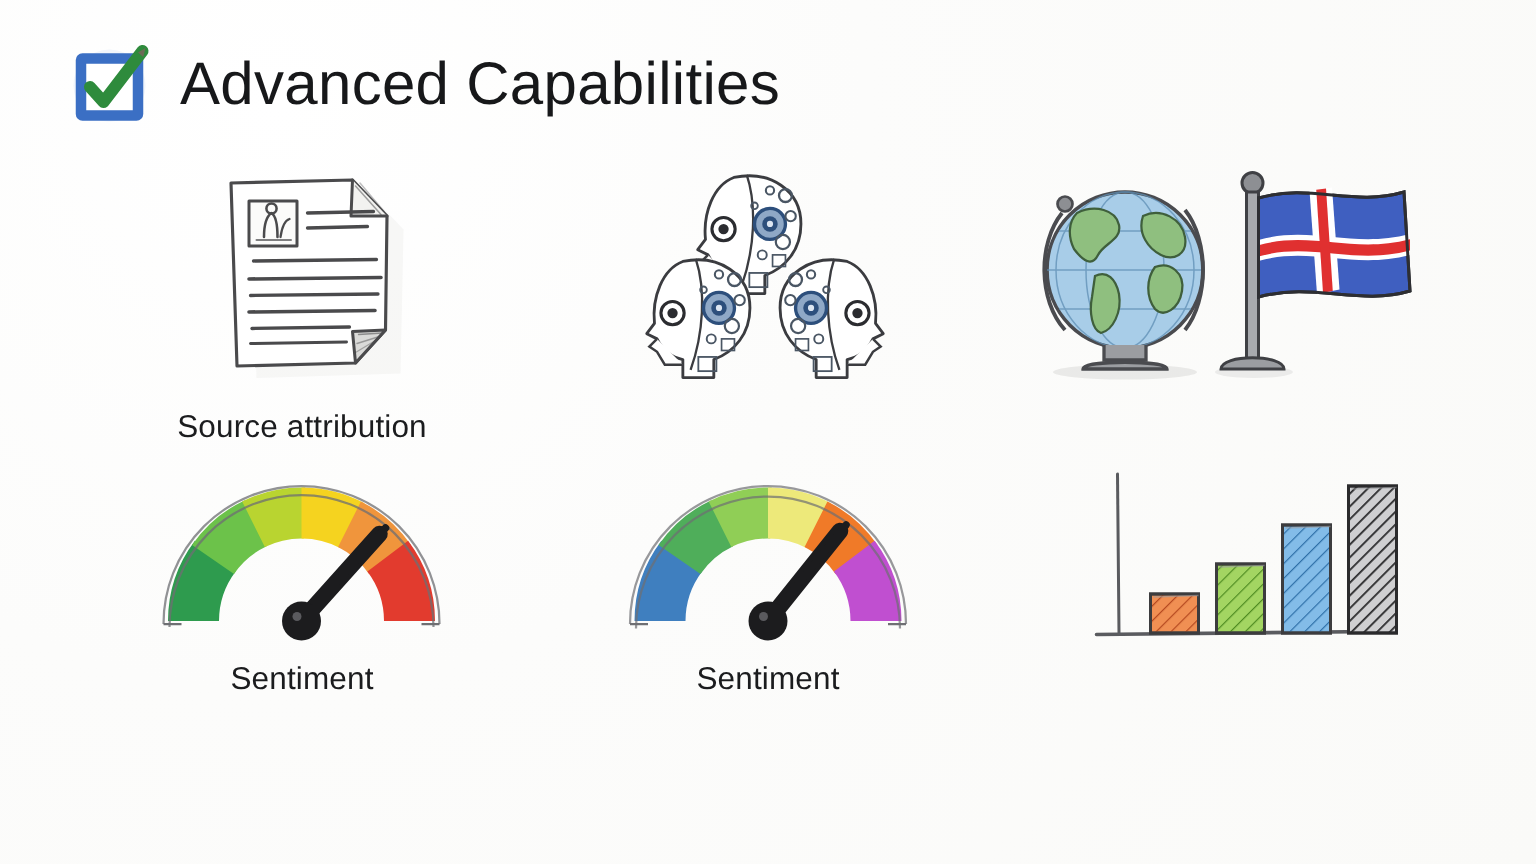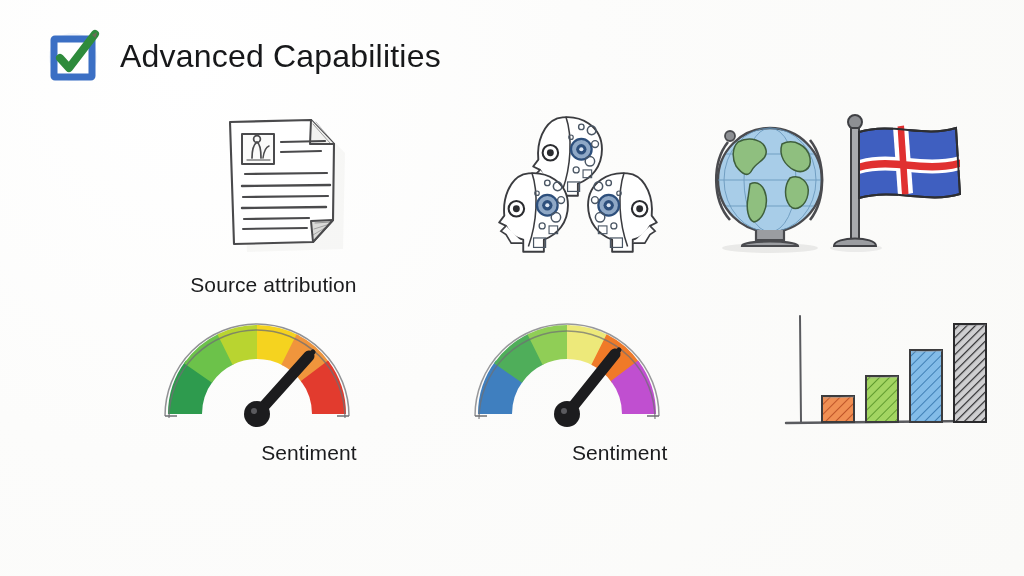--- a/index.html
+++ b/index.html
@@ -9,28 +9,28 @@
     font-family:"Liberation Sans","DejaVu Sans",sans-serif;
     position:relative;
   }
   .slide{position:absolute;inset:0;background:
       radial-gradient(circle at 18% 12%, #ffffff 0%, #fcfcfb 40%, #fafaf8 100%);}
 
   
   .header{position:absolute;left:46px;top:28px;display:flex;align-items:center;gap:18px;}
   .checkbox-icon{position:relative;width:56px;height:56px;flex:none;}
   .title{
-    font-size:32px;letter-spacing:.2px;color:#17181a;font-weight:400;
+    font-size:40px;letter-spacing:.2px;color:#17181a;font-weight:400;
     white-space:nowrap;
   }
 
   
   .grid{position:absolute;left:46px;top:108px;width:932px;height:450px;
         display:grid;grid-template-columns:repeat(3,1fr);grid-template-rows:200px 210px;}
-  .cell{display:flex;flex-direction:column;align-items:flex-end;}
+  .cell{display:flex;flex-direction:column;align-items:center;}
   .art{height:150px;display:flex;align-items:flex-end;justify-content:center;}
   .cap{margin-top:14px;font-size:21px;color:#1b1c1e;text-align:center;line-height:1.22;
        letter-spacing:.1px;}
   .cell.r2 .art{height:128px;}
   .cell.r2 .cap{margin-top:4px;}
   svg{display:block;overflow:visible;}
 </style>
 </head>
 <body>
 

